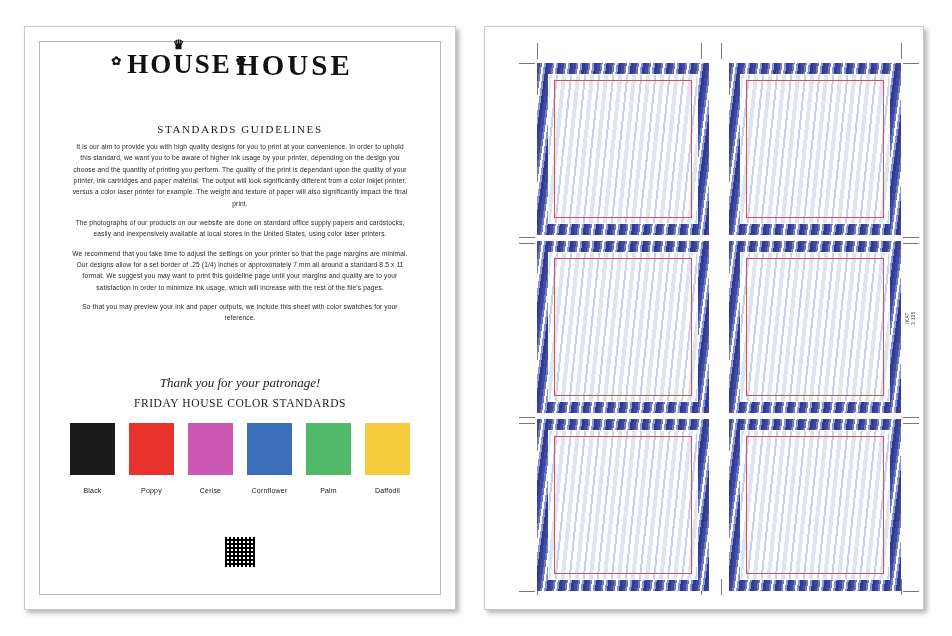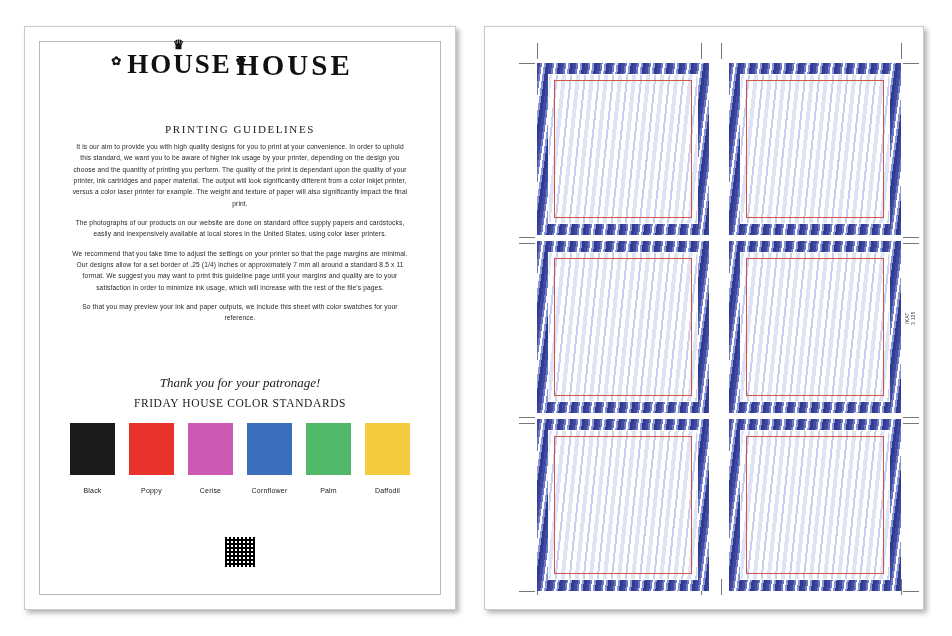--- a/index.html
+++ b/index.html
@@ -309,21 +309,21 @@
         <span class="logo-crown">♛</span>
         <span class="logo-ornament-left">✿</span>
         <span>HOUSE</span>
         <span class="logo-ornament-right">✿</span>
       </div>
       <div class="logo-line2">
         <span>HOUSE</span>
       </div>
     </div>
 
-    <div id="guidelines-title">PRINTING GUIDELINES</div>
+    <div id="guidelines-title">STANDARDS GUIDELINES</div>
 
     <div id="body-copy">
       <p>It is our aim to provide you with high quality designs for you to print at your convenience. In order to uphold this standard, we want you to be aware of higher ink usage by your printer, depending on the design you choose and the quantity of printing you perform. The quality of the print is dependant upon the quality of your printer, ink cartridges and paper material. The output will look significantly different from a color inkjet printer, versus a color laser printer for example. The weight and texture of paper will also significantly impact the final print.</p>
       <p>The photographs of our products on our website are done on standard office supply papers and cardstocks, easily and inexpensively available at local stores in the United States, using color laser printers.</p>
       <p>We recommend that you take time to adjust the settings on your printer so that the page margins are minimal. Our designs allow for a set border of .25 (1/4) inches or approximately 7 mm all around a standard 8.5 x 11 format. We suggest you may want to print this guideline page until your margins and quality are to your satisfaction in order to minimize ink usage, which will increase with the rest of the file's pages.</p>
       <p>So that you may preview your ink and paper outputs, we include this sheet with color swatches for your reference.</p>
     </div>
 
     <div id="thank-you">Thank you for your patronage!</div>
     <div id="color-standards-title">FRIDAY HOUSE COLOR STANDARDS</div>

